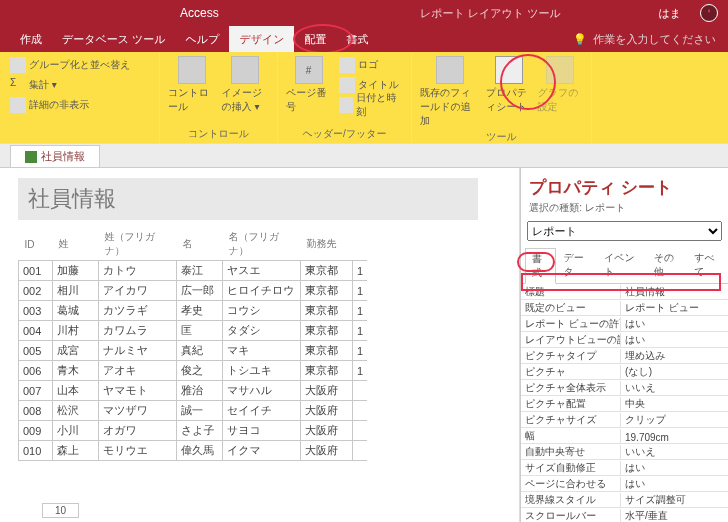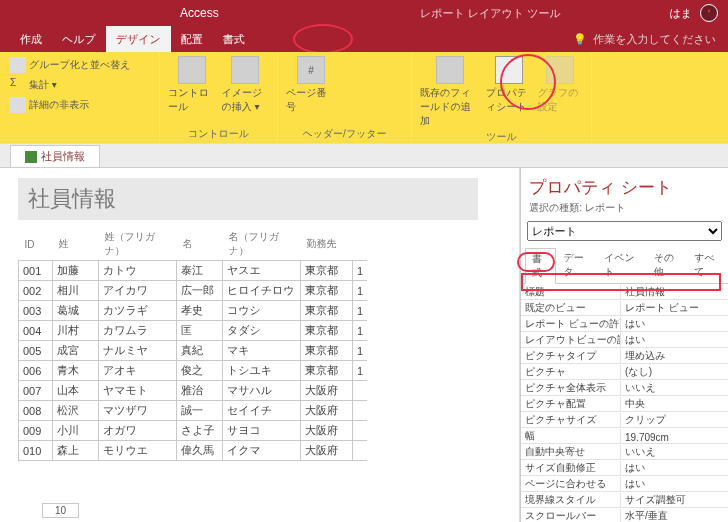--- a/index.html
+++ b/index.html
@@ -1,20 +1,20 @@
 <!DOCTYPE html>
 <html><head>
   <meta charset="utf-8">
   <style>
     * { margin:0; padding:0; box-sizing:border-box; font-family:"Meiryo","Yu Gothic",sans-serif; }
     body { width:728px; height:522px; background:#fff; overflow:hidden; font-size:11px; }
     .titlebar { height:26px; background:#a6202f; color:#fff; display:flex; align-items:center; position:relative; }
     .titlebar .app { margin-left:180px; font-size:12px; }
     .titlebar .tool { position:absolute; left:420px; font-size:11px; color:#f0d0d4; }
-    .titlebar .user { position:absolute; right:10px; display:flex; align-items:center; gap:8px; }
+    .titlebar .user { position:absolute; right:10px; display:flex; align-items:center; gap:19px; }
     .avatar { width:18px; height:18px; border-radius:50%; background:#6b1a26; border:1px solid #fff; display:flex; align-items:center; justify-content:center; }
     .menubar { height:26px; background:#a6202f; color:#fff; display:flex; align-items:center; padding-left:10px; position:relative; gap:0; }
     .menubar .mitem { padding:0 10px; height:26px; display:flex; align-items:center; font-size:11px; cursor:pointer; }
     .menubar .mitem.active { background:#f3f3f3; color:#b03030; }
     .circle-red { border:2px solid #e8304d; border-radius:50%; position:absolute; pointer-events:none; }
     .circ1 { left:293px; top:24px; width:60px; height:30px; }
     .tell { position:absolute; right:12px; display:flex; align-items:center; gap:6px; color:#e0cfd2; font-size:11px; }
     .ribbon { height:92px; background:#fde047; border-bottom:1px solid #ddd; display:flex; position:relative; }
     .rgroup { border-right:1px solid #ddd; padding:4px 8px 2px 8px; display:flex; flex-direction:column; justify-content:space-between; }
     .rgroup .glabel { text-align:center; font-size:10px; color:#666; margin-top:2px; }
@@ -29,21 +29,21 @@
     .doctab { background:#fff; border:1px solid #ccc; border-bottom:none; padding:3px 14px; font-size:11px; color:#8a3a3a; display:flex; align-items:center; gap:4px; }
     .doctab .tabicon { width:12px; height:12px; background:#4a8a3a; }
     .content { display:flex; height:calc(522px - 26px - 26px - 92px - 24px); }
     .reportpane { flex:1; background:#fff; padding:10px 4px 4px 18px; overflow:hidden; position:relative; border-right:1px solid #ddd; }
     .rtitle { font-size:22px; color:#7a7a7a; background:#e8e8e8; padding:6px 10px; margin-bottom:8px; width:460px; }
     table.data { border-collapse:collapse; font-size:11px; color:#444; }
     table.data th { text-align:left; font-weight:normal; color:#777; padding:2px 6px; font-size:10px; }
     table.data td { border:1px solid #c8c8c8; background:#fff; padding:2px 4px; height:18px; }
     .reportfoot { position:absolute; bottom:6px; left:42px; font-size:10px; color:#555; }
     .propsheet { width:208px; background:#fff; border-left:1px solid #ccc; display:flex; flex-direction:column; overflow:hidden; }
-    .propsheet h2 { color:#b03030; font-size:17px; font-weight:normal; padding:8px 8px 2px 8px; }
+    .propsheet h2 { color:#b03030; font-size:17px; font-weight:bold; padding:8px 8px 2px 8px; }
     .propsub { font-size:10px; color:#666; padding:0 8px 6px 8px; }
     .propsel { margin:0 6px 6px 6px; }
     .propsel select { width:100%; font-size:11px; height:20px; }
     .ptabs { display:flex; border-bottom:1px solid #ccc; padding-left:4px; gap:0; font-size:10px; }
     .ptabs .pt { padding:3px 6px; border:1px solid transparent; cursor:pointer; color:#555; }
     .ptabs .pt.active { border:1px solid #ccc; border-bottom:1px solid #fff; background:#fff; position:relative; top:1px; }
     .circ3 { border:2px solid #e8304d; border-radius:12px; position:absolute; left:517px; top:252px; width:38px; height:20px; pointer-events:none; }
     .proplist { flex:1; overflow:hidden; font-size:10px; }
     .proplist .prow { display:flex; border-bottom:1px solid #e2e2e2; height:16px; align-items:flex-end; }
     .proplist .prow .pn { width:100px; padding-left:4px; color:#444; border-right:1px solid #e2e2e2; white-space:nowrap; overflow:hidden; }
@@ -62,20 +62,21 @@
     <span class="avatar">
         <svg width="10" height="10" viewBox="0 0 10 10">
           <path d="M5 1 L6 3 L5 5 L4 3 Z" fill="#d44"></path>
         </svg>
       </span>
   </div>
 </div>
 
 <div class="menubar" id="menubar">
   <div class="mitem">作成</div>
+    <div class="mitem">データベース ツール</div>
     <div class="mitem">ヘルプ</div>
     <div class="mitem active">デザイン</div>
     <div class="mitem">配置</div>
     <div class="mitem">書式</div>
     <div class="tell">
     <span>💡</span>
     <span>作業を入力してください</span>
   </div>
 </div>
 <div class="circle-red circ1"></div>
@@ -109,20 +110,34 @@
         </div>
     </div>
     <div class="glabel">コントロール</div>
   </div>
   <div class="rgroup" style="width:134px;">
     <div class="rbtns">
       <div class="rbig">
           <span class="bicon" style="display:flex;align-items:center;justify-content:center;">#</span>
           <span>ページ番号</span>
         </div>
+      <div class="rcol">
+        <div class="ritem">
+            <span class="ricon"></span>
+            <span>ロゴ</span>
+          </div>
+        <div class="ritem">
+            <span class="ricon"></span>
+            <span>タイトル</span>
+          </div>
+        <div class="ritem">
+            <span class="ricon"></span>
+            <span>日付と時刻</span>
+          </div>
+      </div>
     </div>
     <div class="glabel">ヘッダー/フッター</div>
   </div>
   <div class="rgroup" style="width:180px;">
     <div class="rbtns">
       <div class="rbig" style="width:66px;">
           <span class="bicon"></span>
           <span>既存のフィールドの追加</span>
         </div>
       <div class="rbig">

